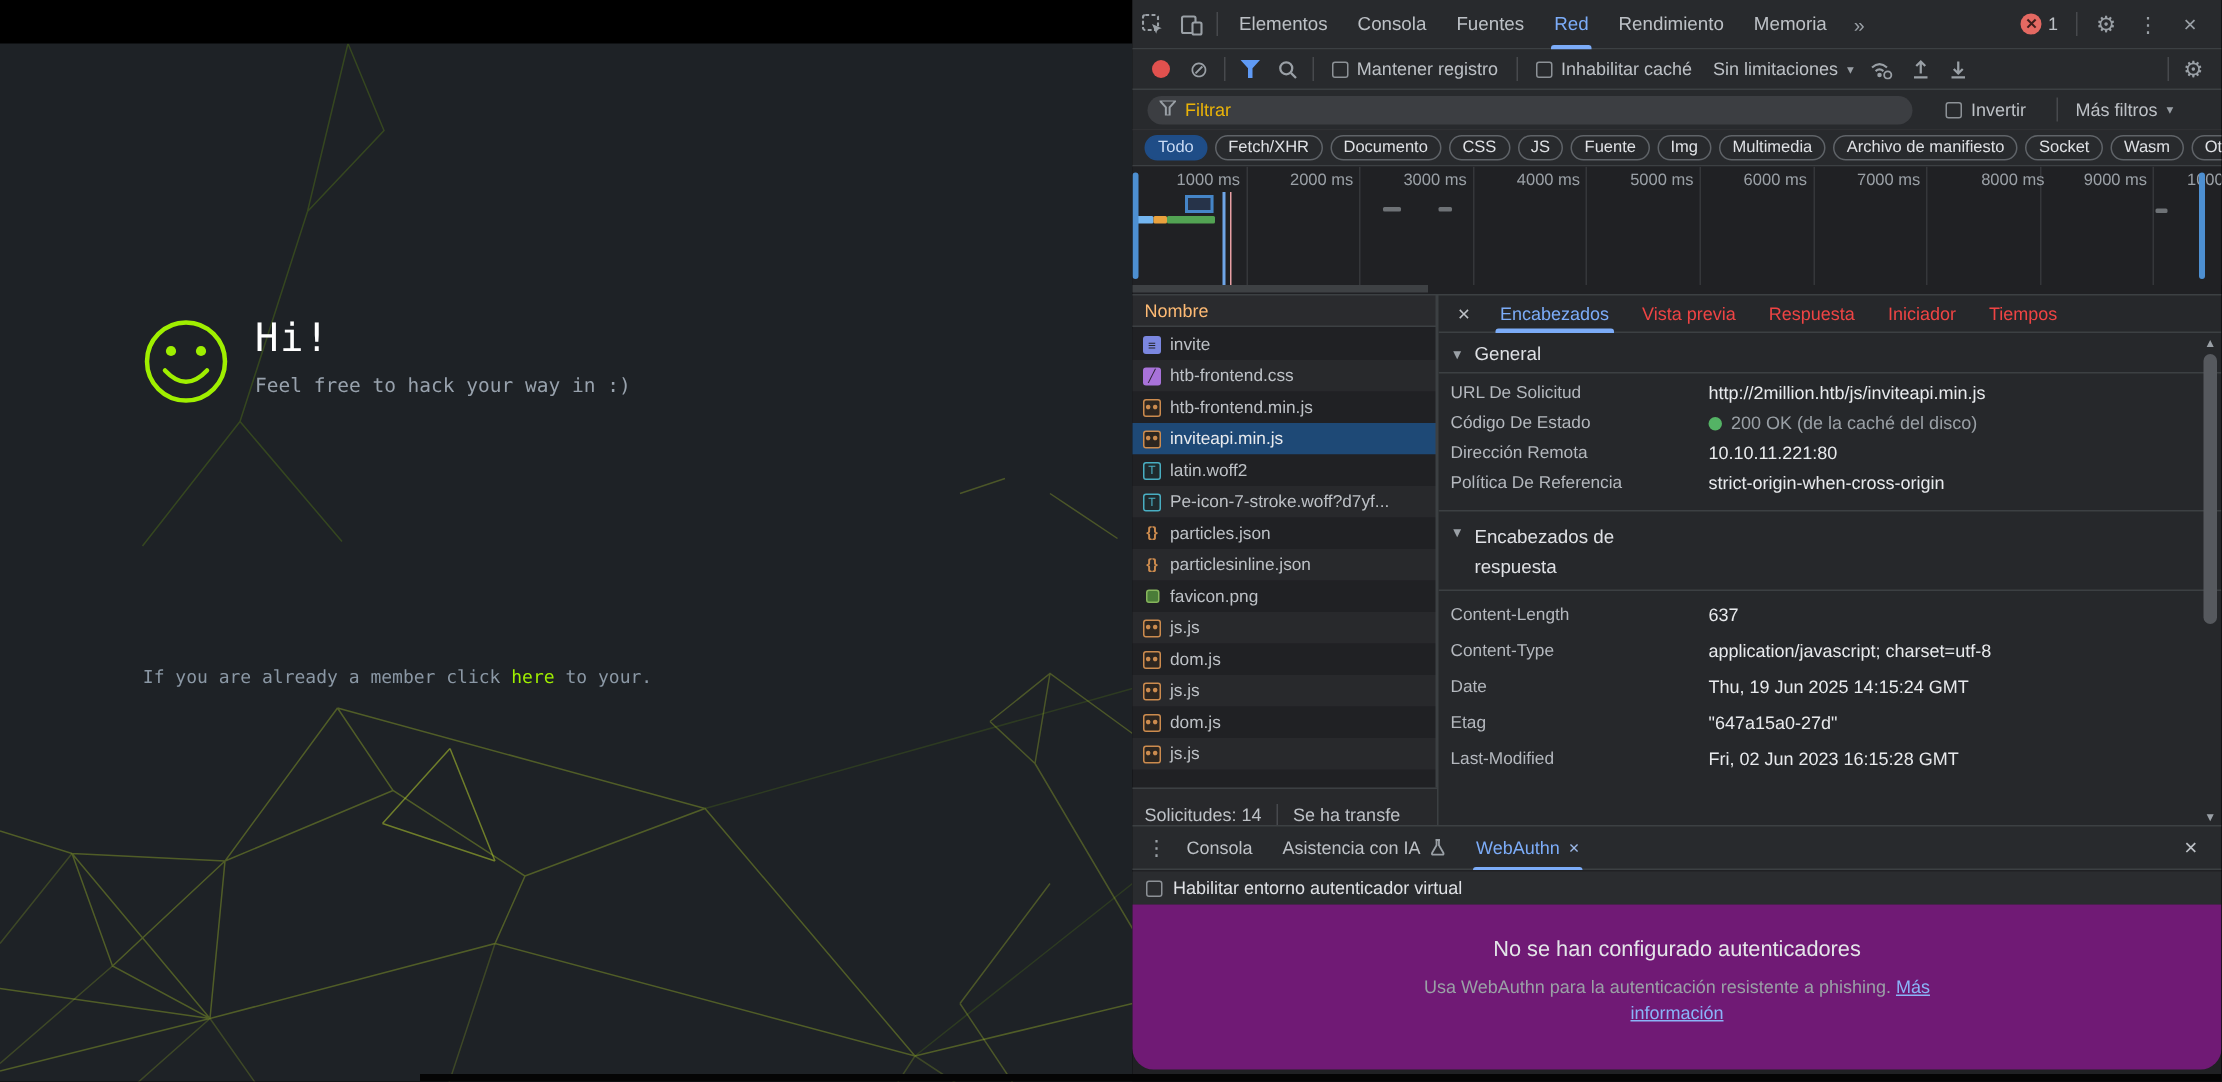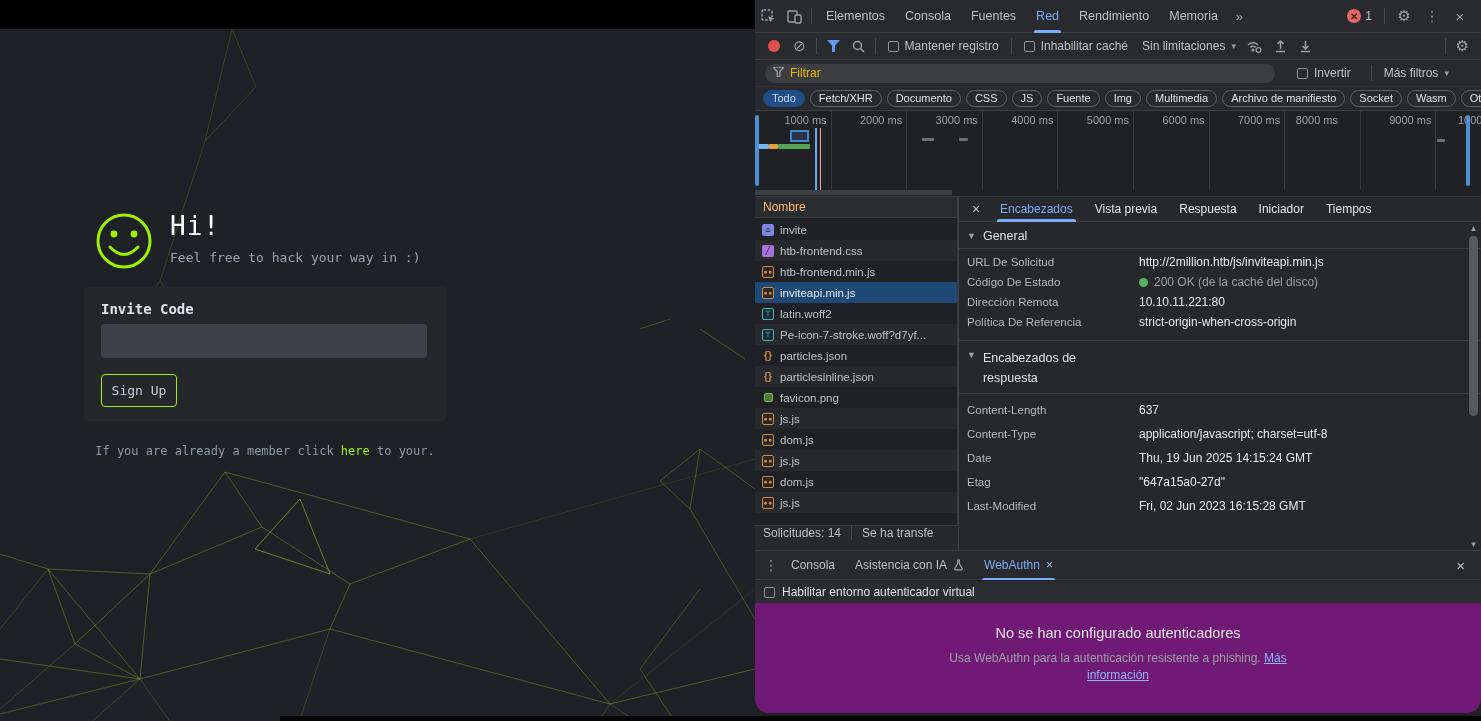--- a/index.html
+++ b/index.html
@@ -74,27 +74,27 @@
   .req-row.sel { background:#1e4976; color:#e8eaed; }
   .fico { width:12px; height:12px; flex:none; display:flex; align-items:center; justify-content:center; font-size:8px; border-radius:2px; }
   .fico.doc { background:#7b87e0; color:#24262b; font-size:9px; }
   .fico.css { background:#a872d9; color:#2a2030; }
   .fico.js { border:1.5px solid #cc8b4e; color:#cc8b4e; font-size:7px; letter-spacing:0.5px; background:#2d2620; }
   .fico.font { border:1.5px solid #49aec2; color:#49aec2; font-size:8px; background:#1f2a2d; }
   .fico.json { color:#cc8b4e; font-size:10px; font-weight:bold; background:transparent; }
   .fico.img { width:9px; height:9px; background:#4a7c38; border:1px solid #86b55c; margin:0 1.5px; }
   .req-divider { position:absolute; left:202px; top:196px; width:1px; height:354px; background:#3c4043; }
 
-  .status-bar { position:absolute; left:0; top:525px; width:203px; height:25px; background:#28292c; border-top:1px solid #3c4043; display:flex; align-items:flex-start; gap:10px; padding-left:8px; color:#bdc1c6; font-size:12px; overflow:hidden; white-space:nowrap; }
+  .status-bar { position:absolute; left:0; top:525px; width:203px; height:25px; background:#28292c; border-top:1px solid #3c4043; display:flex; align-items:flex-end; gap:10px; padding-left:8px; color:#bdc1c6; font-size:12px; overflow:hidden; white-space:nowrap; }
   .status-div { width:1px; height:14px; background:#47494d; flex:none; }
 
   .details { position:absolute; left:203px; top:196px; width:523px; height:354px; background:#26282b; border-top:1px solid #3c4043; border-left:1px solid #3c4043; overflow:hidden; }
   .det-tabs { height:25px; display:flex; align-items:center; border-bottom:1px solid #3c4043; padding-left:6px; gap:2px; }
   .det-x { color:#bdc1c6; font-size:14px; width:22px; text-align:center; cursor:pointer; }
-  .det-tab { height:25px; display:flex; align-items:center; padding:0 11px; color:#e5e5e5; font-size:12px; position:relative; cursor:pointer; }
+  .det-tab { height:25px; display:flex; align-items:center; padding:0 11px; color:#ef4444; font-size:12px; position:relative; cursor:pointer; }
   .det-tab.sel { color:#7cacf8; }
   .det-tab.sel::after { content:""; position:absolute; left:8px; right:8px; bottom:0; height:2.5px; background:#7cacf8; border-radius:2px 2px 0 0; }
   .sect-title { display:flex; align-items:flex-start; gap:7px; padding:7px 0 5px 8px; color:#dfe1e5; font-size:12.5px; }
   .tri { color:#9aa0a6; font-size:9px; margin-top:2px; }
   .sect-hr { border:none; border-top:1px solid #3c4043; }
   .kv { display:flex; align-items:flex-start; padding-left:8px; }
   .kv .k { width:172px; flex:none; color:#b4b8be; font-size:11.5px; }
   .kv .v { color:#e8eaed; font-size:12px; }
   .kv .v.dim { color:#9aa0a6; }
   .gdot { display:inline-block; width:9px; height:9px; border-radius:50%; background:#54b365; margin-right:6px; vertical-align:-1px; }
@@ -141,25 +141,20 @@
         <circle cx="20" cy="23" r="3.4" fill="#9fef00"></circle>
         <circle cx="40" cy="23" r="3.4" fill="#9fef00"></circle>
         <path d="M16,36 Q30,51 44,36" fill="none" stroke="#9fef00" stroke-width="3" stroke-linecap="round"></path>
       </svg>
       <div class="hero-text">
         <div class="hi">Hi!</div>
         <div class="sub">Feel free to hack your way in :)</div>
       </div>
     </div>
 
-    <div class="invite-card">
-      <div class="invite-label">Invite Code</div>
-      <input class="invite-input" type="text" value="" style="">
-      <button class="signup-btn">Sign Up</button>
-    </div>
 
     <div class="page-footer"><span>If you are already a member click </span><a href="#">here</a><span> to your.</span></div>
   </div>
 
   <div class="devtools">
 
     <div class="dt-tabbar">
       <div class="icon-btn">
         <svg width="15" height="15" viewBox="0 0 15 15">
             <rect x="1" y="1" width="10" height="10" rx="1.5" fill="none" stroke="#9aa0a6" stroke-width="1.4" stroke-dasharray="2.6 1.6"></rect>
@@ -293,21 +288,21 @@
         <div class="tl-label" style="right: 503.2px;">3000 ms</div>
         <div class="tl-col" style="left: 302.4px;"></div>
         <div class="tl-label" style="right: 427.6px;">4000 ms</div>
         <div class="tl-col" style="left: 378px;"></div>
         <div class="tl-label" style="right: 352px;">5000 ms</div>
         <div class="tl-col" style="left: 453.6px;"></div>
         <div class="tl-label" style="right: 276.4px;">6000 ms</div>
         <div class="tl-col" style="left: 529.2px;"></div>
         <div class="tl-label" style="right: 200.8px;">7000 ms</div>
         <div class="tl-col" style="left: 604.8px;"></div>
-        <div class="tl-label" style="right: 143px; margin-left: 45px;">8000 ms</div>
+        <div class="tl-label" style="right: 118px; margin-left: 45px;">8000 ms</div>
         <div class="tl-col" style="left: 680.4px;"></div>
         <div class="tl-label" style="right: 49.6px; margin-left: 20px;">9000 ms</div>
         <div class="tl-label" style="left: 703px;">10000 ms</div>
         <div class="tl-bar" style="left: 1px; top: 33px; width: 13px; height: 5px; background: rgb(116, 182, 240);"></div>
         <div class="tl-bar" style="left: 14px; top: 33px; width: 9px; height: 5px; background: rgb(232, 161, 62);"></div>
         <div class="tl-bar" style="left: 23px; top: 33px; width: 32px; height: 5px; background: rgb(82, 163, 83);"></div>
         <div class="tl-bar" style="left: 167px; top: 27px; width: 12px; height: 3px; background: rgb(110, 114, 118);"></div>
         <div class="tl-bar" style="left: 204px; top: 27px; width: 9px; height: 3px; background: rgb(110, 114, 118);"></div>
         <div class="tl-bar" style="left: 682px; top: 28px; width: 8px; height: 3px; background: rgb(110, 114, 118);"></div>
         <div style="position: absolute; left: 35px; top: 19px; width: 19px; height: 12px; border: 2px solid rgb(69, 133, 199); background: rgba(66, 133, 244, 0.18);"></div>

